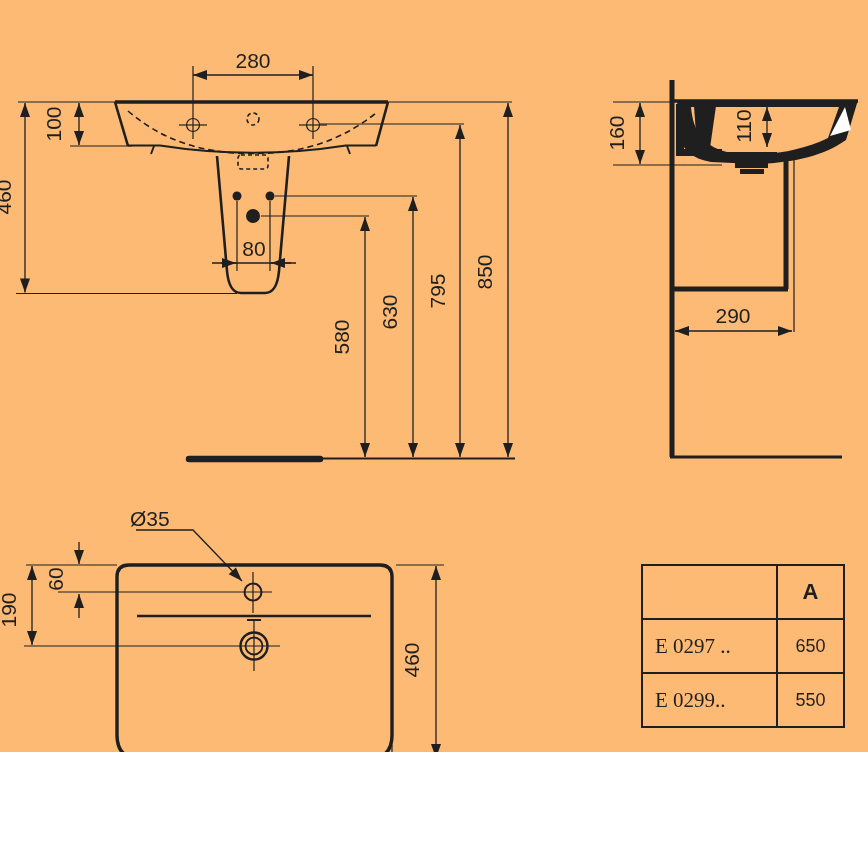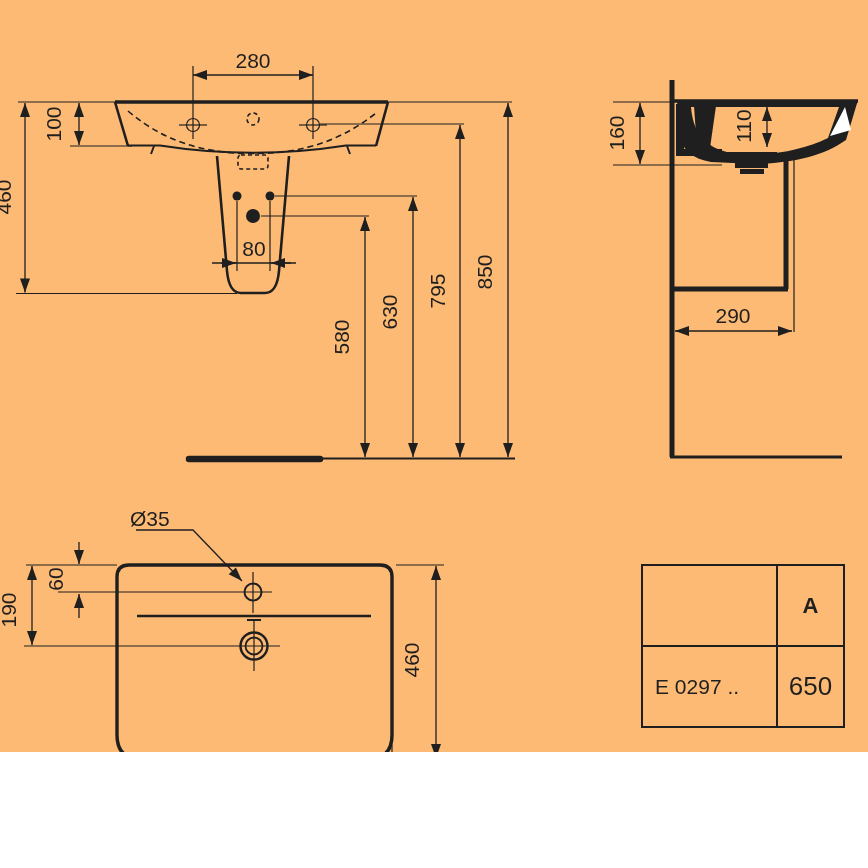--- a/index.html
+++ b/index.html
@@ -11,22 +11,22 @@
   .dim{stroke:#1f1f1f;stroke-width:1.3;fill:none;}
   .med{stroke:#1f1f1f;stroke-width:2;fill:none;}
   .thick{stroke:#1f1f1f;stroke-width:2.6;fill:none;}
   .xthick{stroke:#1f1f1f;stroke-width:3.4;fill:none;}
   .dash{stroke:#1f1f1f;stroke-width:1.6;fill:none;stroke-dasharray:6 4;}
   .dash2{stroke:#1f1f1f;stroke-width:1.6;fill:none;stroke-dasharray:4 3;}
   .inkfill{fill:#1f1f1f;stroke:none;}
   
   .spec-table{position:absolute;left:641px;top:564px;width:204px;height:164px;border-collapse:collapse;table-layout:fixed;color:#1f1f1f;}
   .spec-table td{border:2px solid #1f1f1f;height:41px;padding:0;box-sizing:border-box;font-size:21px;vertical-align:middle;}
-  .spec-table td.model{padding-left:12px;text-align:left;width:135px;}
-  .spec-table td.val{text-align:center;width:69px;font-size:26px;}
+  .spec-table td.model{padding-left:12px;text-align:left;width:135px;font-family:Liberation Serif, serif;}
+  .spec-table td.val{text-align:center;width:69px;font-size:18px;}
   .spec-table td.hdr{text-align:center;font-weight:bold;font-size:22px;}
 </style>
 </head>
 <body>
 
 <div class="stage">
 
 <svg width="868" height="868" viewBox="0 0 868 868">
   <defs>
     <marker id="arr" markerWidth="15" markerHeight="11" refX="14.5" refY="5.5" orient="auto-start-reverse" markerUnits="userSpaceOnUse">
@@ -166,16 +166,20 @@
   <table class="spec-table">
     <tbody>
       <tr>
         <td class="model"></td>
         <td class="hdr">A</td>
       </tr>
       <tr>
         <td class="model">E 0297 ..</td>
         <td class="val">650</td>
       </tr>
+      <tr>
+        <td class="model">E 0299..</td>
+        <td class="val">550</td>
+      </tr>
     </tbody>
   </table>
 
 </div>
 
 </body></html>

